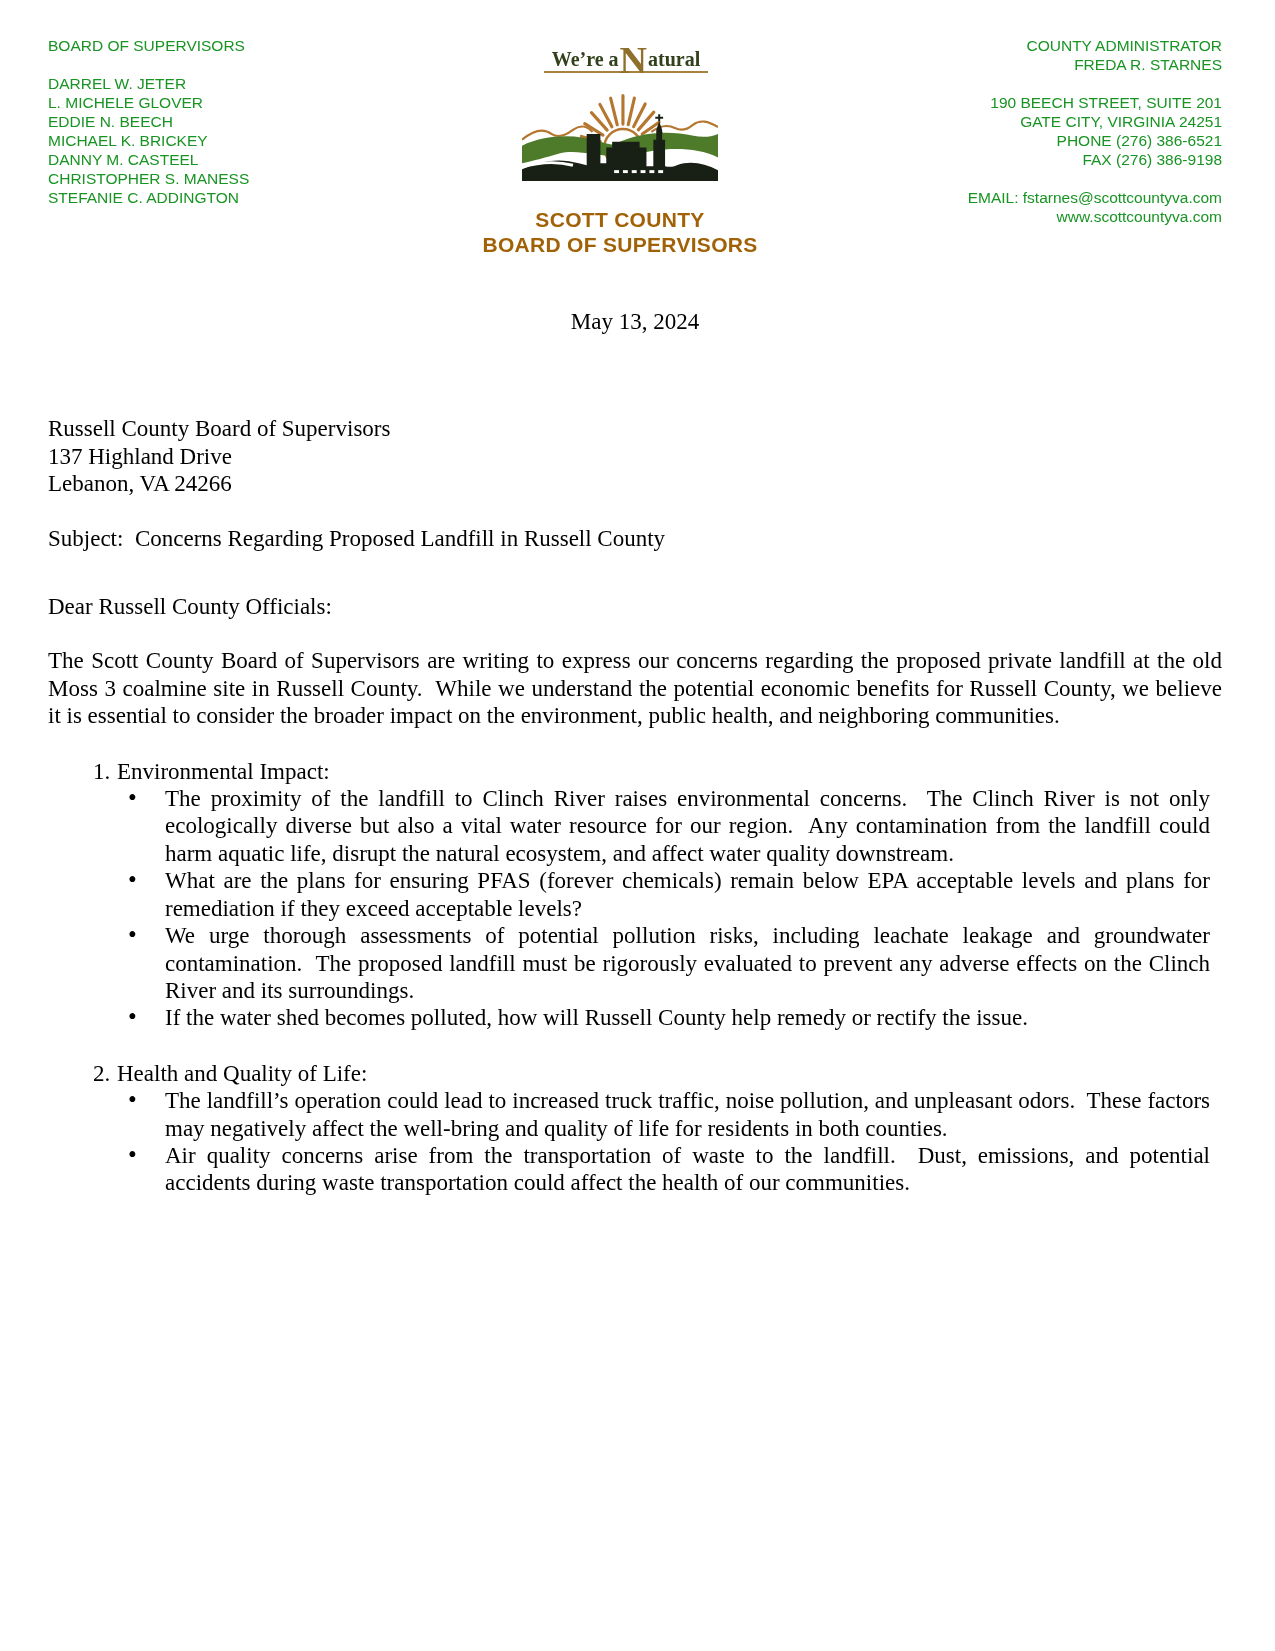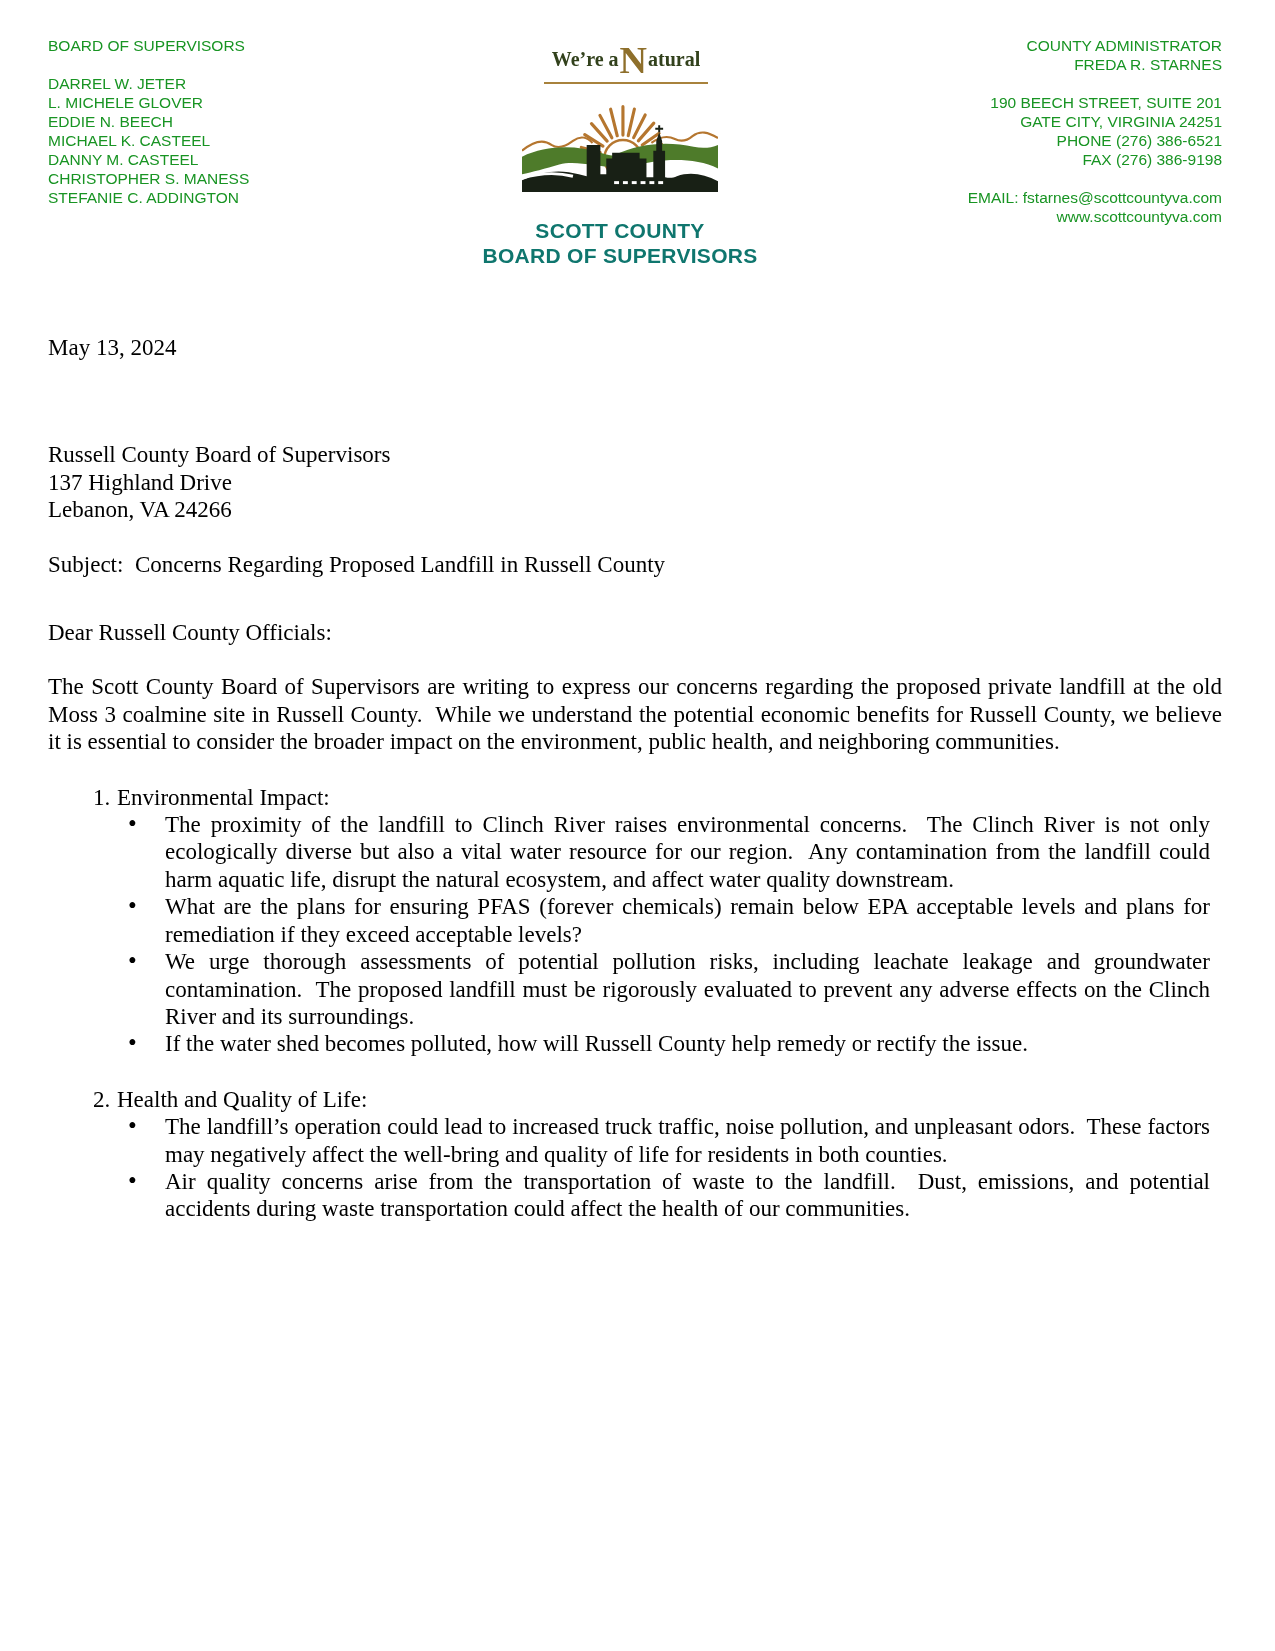--- a/index.html
+++ b/index.html
@@ -21,37 +21,37 @@
     font-size:15.5px; line-height:19px; color:#189423; }
   .lh-left { width:300px; }
   .lh-left .lh-title { margin-bottom:19px; }
   .lh-center { flex:1; text-align:center; }
   .lh-right { width:330px; margin-left:auto; text-align:right; }
   .lh-right .gap, .lh-left .gap { height:19px; }
 
   
   .tagline {
     display:inline-flex; align-items:baseline; justify-content:center;
-    margin-top:12px; padding:0 8px 12px 8px;
+    margin-top:12px; padding:0 8px 1px 8px;
     border-bottom:2px solid #a8823c;
     font-family:"Liberation Serif", serif;
     color:#32411c; font-size:20px; line-height:22px; font-weight:bold;margin-left:12px;
   }
   .tagline .big-n {
     font-size:38px; line-height:10px; color:#8e6f2b;
     position:relative; top:7px; margin:0 1px;
   }
   .logo-art { display:block; margin:2px auto 0 auto; }
   .org-name {
-    margin-top:26px; color:#0f766e; font-weight:bold;
+    margin-top:26px; color:#a16207; font-weight:bold;
     font-size:21px; line-height:25px; letter-spacing:0.3px;
   }
 
   
-  .date { margin-top:66px; }
+  .date { margin-top:40px;text-align:center; }
   .recipient { margin-top:80px; }
   .subject { margin-top:27px; white-space:pre-wrap; }
   .salutation { margin-top:41px; white-space:pre-wrap; }
   .opening { margin-top:27px; text-align:justify; white-space:pre-wrap; }
 
   .sec-block { margin-top:28px; }
   .sec-head { margin-left:45px; }
   .sec-num { display:inline-block; min-width:24px; }
   .bullet {
     position:relative; margin-left:117px; margin-right:12px;
@@ -68,21 +68,21 @@
 
 <div class="page">
 
   <div class="letterhead">
 
     <div class="lh-left">
       <div class="lh-title">BOARD OF SUPERVISORS</div>
       <div>DARREL W. JETER</div>
       <div>L. MICHELE GLOVER</div>
       <div>EDDIE N. BEECH</div>
-      <div>MICHAEL K. CASTEEL</div>
+      <div>MICHAEL K. BRICKEY</div>
       <div>DANNY M. CASTEEL</div>
       <div>CHRISTOPHER S. MANESS</div>
       <div>STEFANIE C. ADDINGTON</div>
     </div>
 
     <div class="lh-center">
       <div class="tagline">
         <span>We’re a</span>
         <span class="big-n">N</span>
         <span>atural</span>

